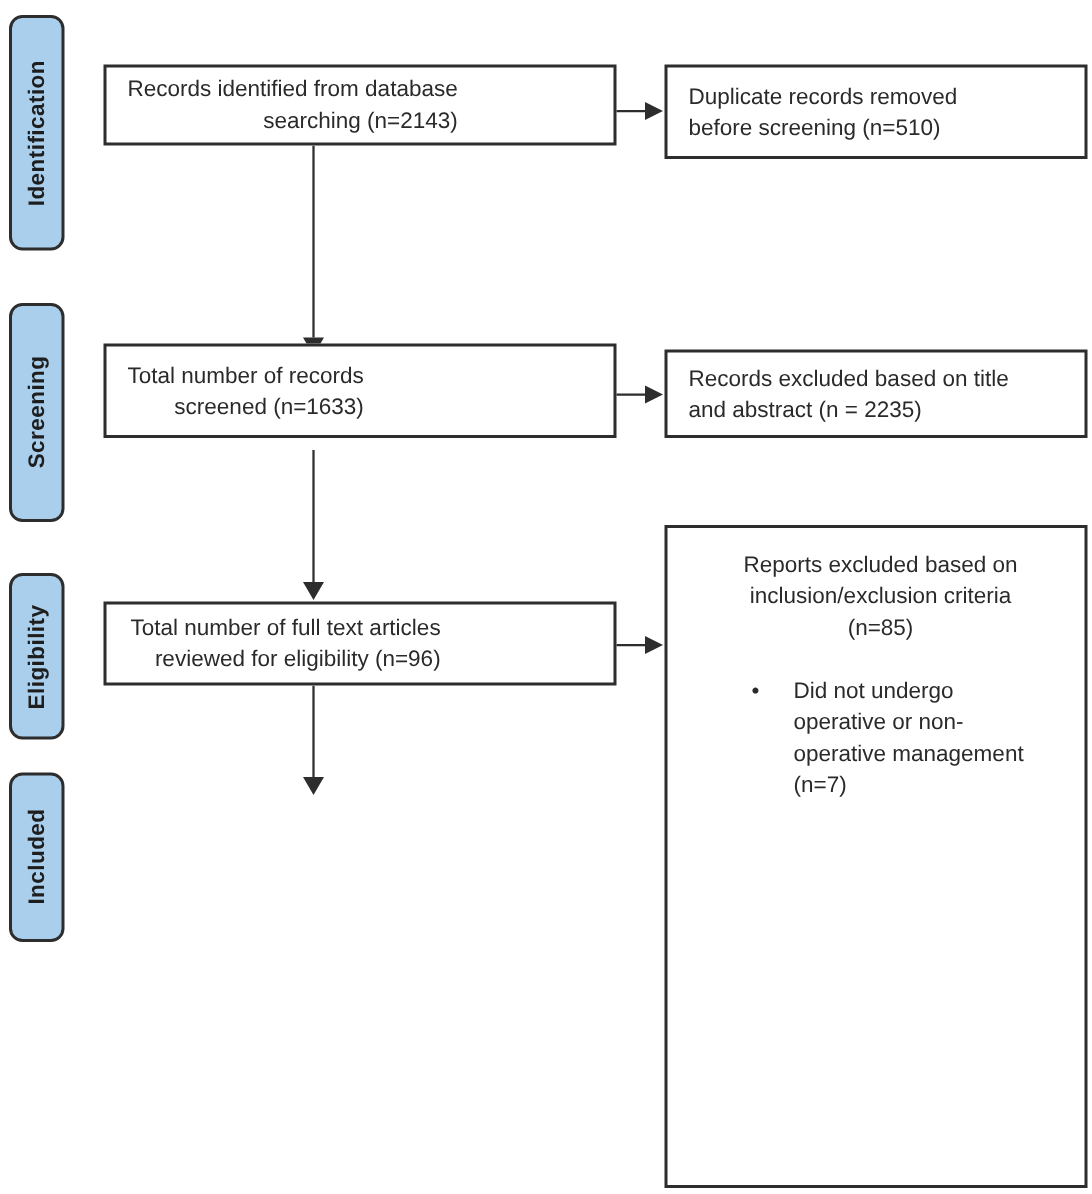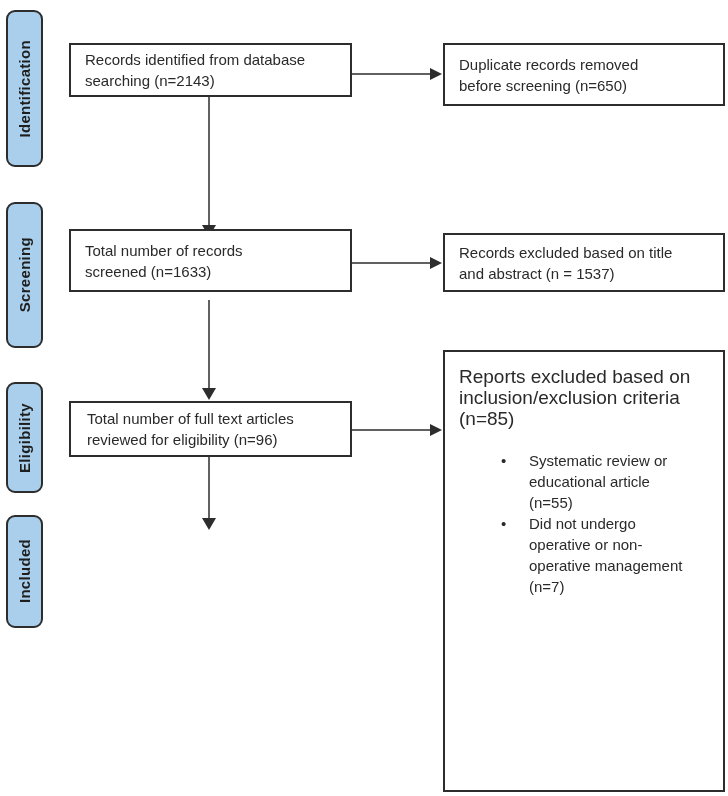--- a/index.html
+++ b/index.html
@@ -54,36 +54,37 @@
     border: 2px solid var(--box-border);
     display: flex;
     align-items: center;
     padding: 5px 12px 5px 14px;
   }
   .fbox .box-text {
     font-size: 15px;
     line-height: 21px;
     white-space: pre-line;
   }
-  .flow { left: 69px; width: 283px; }
+  .flow { left: 69px; width: 342px; text-align: right; }
   .side { left: 443px; width: 282px; }
   .bigbox {
     position: absolute;
     left: 443px;
     top: 350px;
     width: 282px;
     height: 442px;
     background: #ffffff;
     border: 2px solid var(--box-border);
     padding: 14px 8px 10px 14px;
   }
   .bigbox .box-heading {
-    font-size: 19px;
+    font-size: 15px;
     line-height: 21px;
     white-space: pre-line;
+    text-align: center;
   }
   .bigbox ul {
     list-style: none;
     margin-top: 21px;
   }
   .bigbox li {
     position: relative;
     padding-left: 70px;
     font-size: 15px;
     line-height: 21px;
@@ -153,35 +154,32 @@
     <span class="box-text">Total number of records
 screened (n=1633)</span>
   </div>
   <div class="fbox flow" style="top:401px;height:56px;padding-left:16px;">
     <span class="box-text">Total number of full text articles
 reviewed for eligibility (n=96)</span>
   </div>
 
   <div class="fbox side" style="top:43px;height:63px;">
     <span class="box-text">Duplicate records removed
-before screening (n=650)</span>
+before screening (n=510)</span>
   </div>
   <div class="fbox side" style="top:233px;height:59px;">
     <span class="box-text">Records excluded based on title
-and abstract (n = 1537)</span>
+and abstract (n = 2235)</span>
   </div>
 
   <div class="bigbox">
     <div class="box-heading">Reports excluded based on
 inclusion/exclusion criteria
 (n=85)</div>
     <ul>
-      <li>Systematic review or
-educational article
-(n=55)</li>
       <li>Did not undergo
 operative or non-
 operative management
 (n=7)</li>
     </ul>
   </div>
 
 </div>
 
 </body></html>

